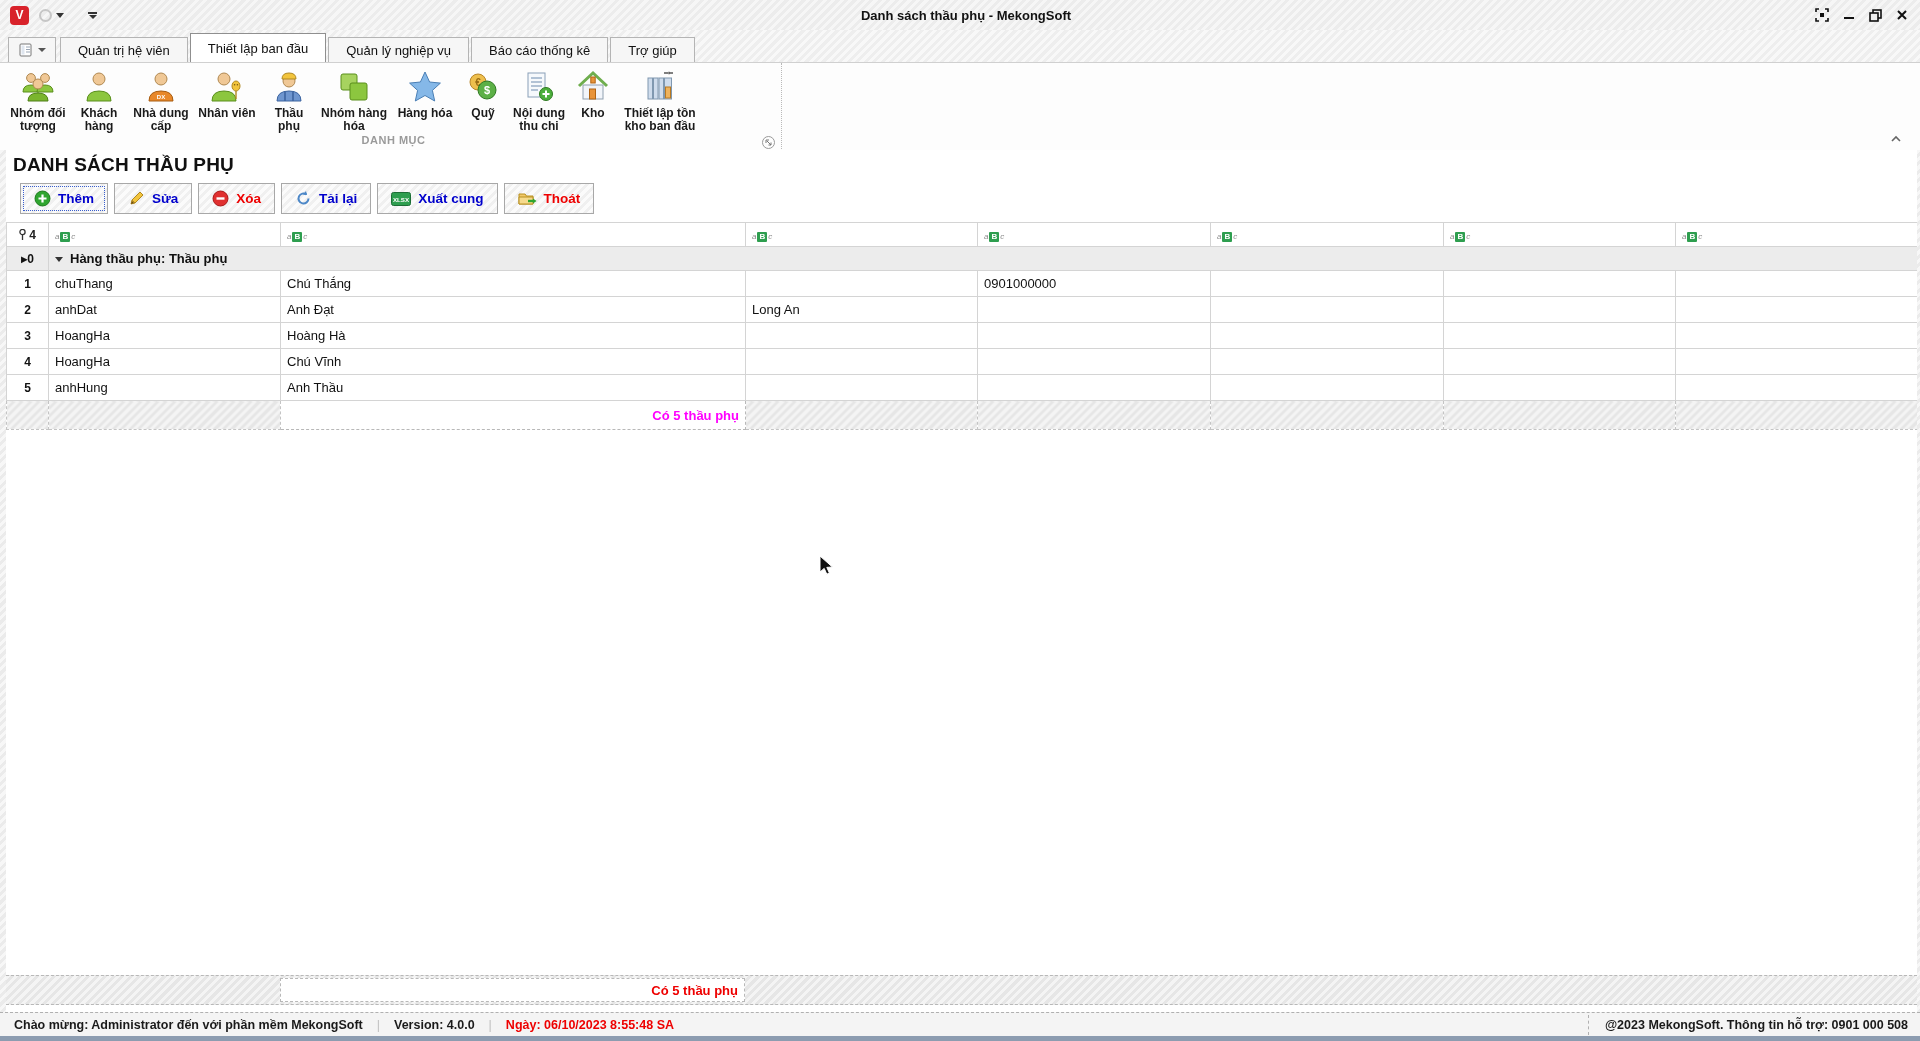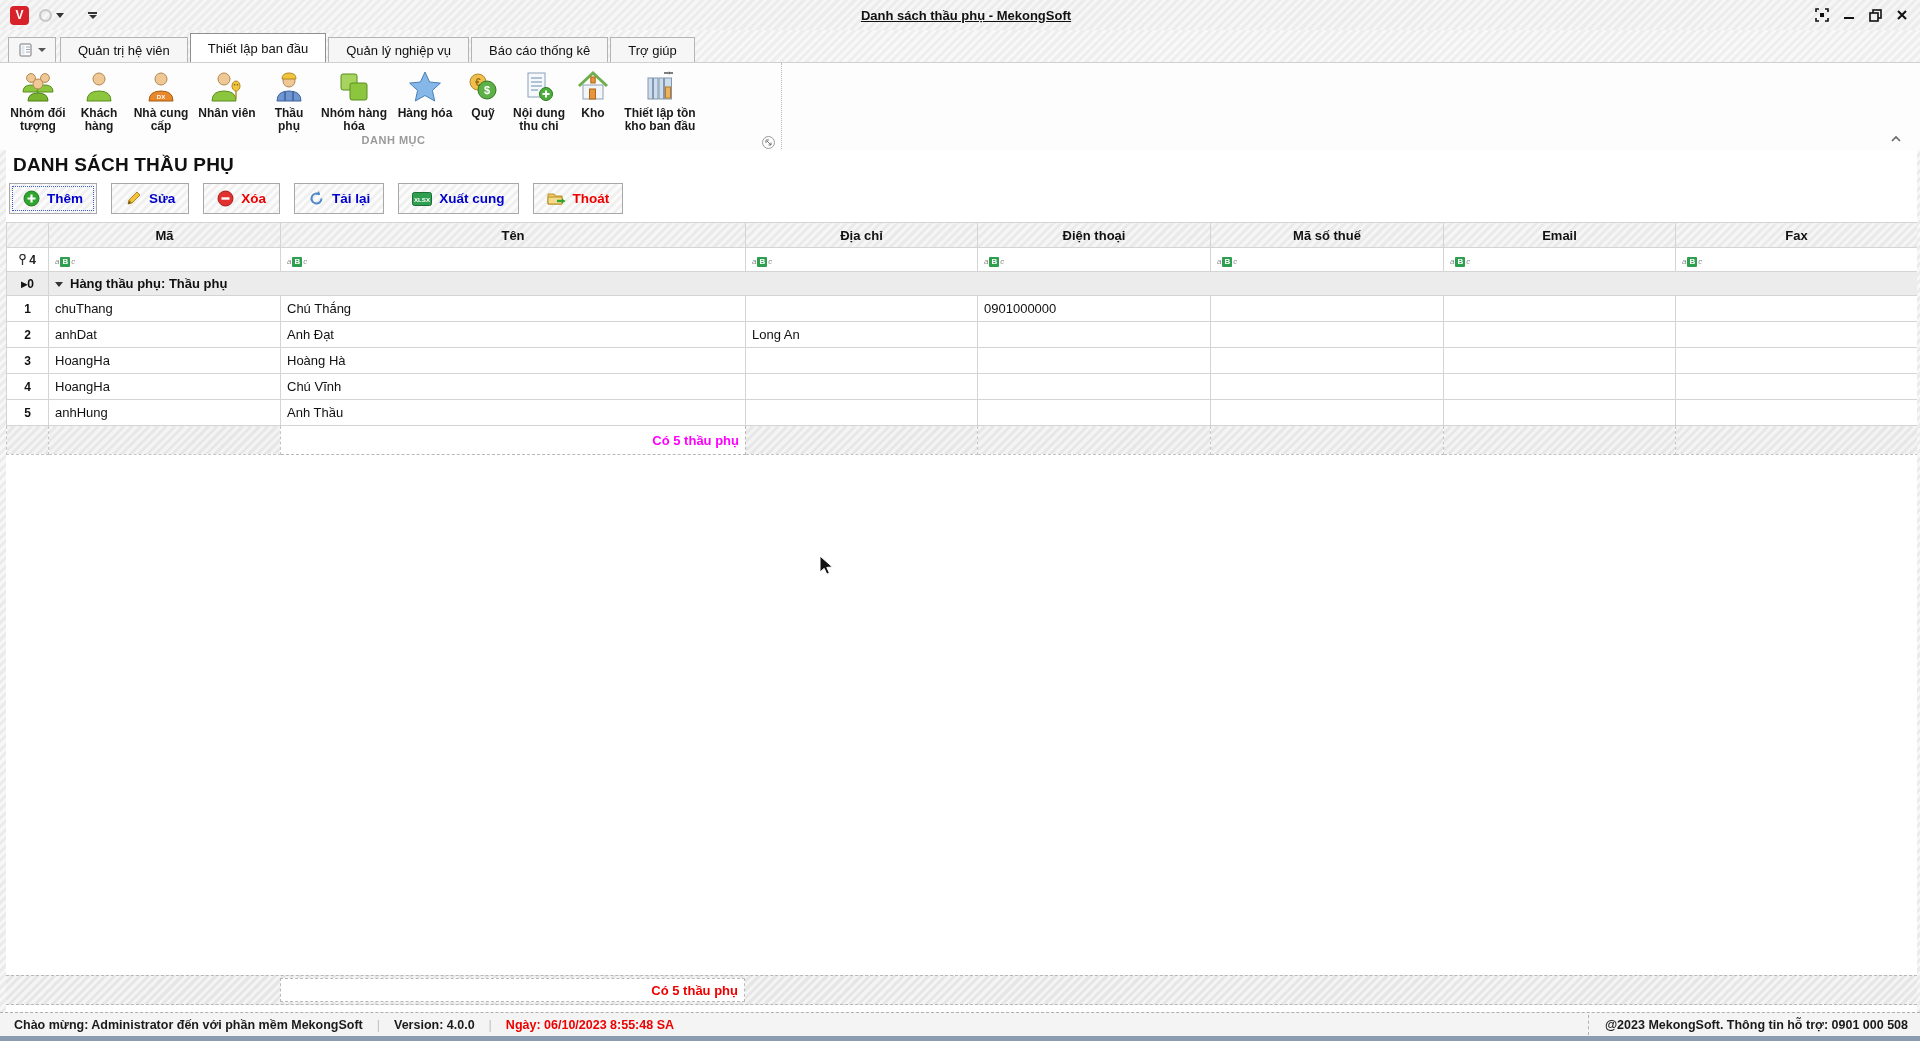--- a/index.html
+++ b/index.html
@@ -15,21 +15,21 @@
     background:repeating-linear-gradient(135deg,#f6f6f6 0 3px,#ececec 3px 6px);
     display:flex; align-items:center; }
   .qat { display:flex; align-items:center; gap:10px; padding-left:10px; }
   .logo { width:19px; height:19px; border-radius:4px; background:#d8222a; color:#fff;
     font-weight:bold; font-size:12px; display:flex; align-items:center; justify-content:center; }
   .qat-circle { width:13px; height:13px; border:2px solid #c6c6c6; border-radius:50%; }
   .caret { width:0; height:0; border-left:4px solid transparent; border-right:4px solid transparent;
     border-top:5px solid #333; display:inline-block; }
   .qat-more { display:flex; flex-direction:column; align-items:center; gap:1px; margin-left:14px; }
   .qat-more .bar { width:9px; height:2px; background:#333; }
-  .win-title { position:absolute; left:12px; right:0; text-align:center; font-weight:bold; font-size:13px; color:#111;text-decoration:underline; }
+  .win-title { position:absolute; left:12px; right:0; text-align:center; font-weight:bold; font-size:13px; color:#111; }
   .win-controls { margin-left:auto; display:flex; align-items:center; gap:14px; padding-right:12px; z-index:2; }
   .win-controls svg { display:block; }
 
   
   .menubar { height:32px; background:repeating-linear-gradient(135deg,#f8f8f8 0 3px,#eeeeee 3px 6px);
     display:flex; align-items:flex-end; padding-left:8px; }
   .apptab { width:48px; height:25px; background:#f6f6f6; border:1px solid #b4b4b4; border-bottom:none;
     display:flex; align-items:center; justify-content:center; gap:3px; margin-right:4px; }
   .menutab { height:25px; padding:0 17px; border:1px solid #b4b4b4; border-bottom:none; background:#f6f6f6;
     font-size:13px; display:flex; align-items:center; margin-right:2px; color:#111; }
@@ -58,21 +58,21 @@
   .doctab { height:25px; background:#fff; border:1px solid #8f8f8f; border-bottom:none; padding:0 10px;
     display:flex; align-items:center; gap:10px; font-size:12.5px; color:#222; }
   .doctab .x { font-weight:bold; font-size:11px; color:#222; }
   .doctabs-x { position:absolute; right:8px; top:6px; font-weight:bold; font-size:12px; color:#222; }
 
   
   .main { position:absolute; top:150px; bottom:29px; left:0; right:0; background:#fff; }
   .main .leftstrip  { position:absolute; left:0; top:0; bottom:0; width:6px; }
   .main .rightstrip { position:absolute; right:0; top:0; bottom:0; width:3px; }
   .page-title { font-size:19px; font-weight:bold; color:#111; padding:32px 0 0 13px; letter-spacing:0.2px; }
-  .btn-row { display:flex; gap:14px; padding:7px 0 0 9px; }
+  .btn-row { display:flex; gap:6px; padding:7px 0 0 20px; }
   .btn { height:31px; border:1px solid #a8a8a8; display:flex; align-items:center; gap:7px; padding:0 13px;
     background:repeating-linear-gradient(135deg,#fbfbfb 0 3px,#f0f0f0 3px 6px);
     font-size:13.5px; font-weight:bold; cursor:default; }
   .btn.focus { outline:1px dotted #3a5fcd; outline-offset:-4px; }
   .t-blue { color:#0000cc; } .t-red { color:#ee0000; }
 
   
   table.grid { border-collapse:collapse; table-layout:fixed; margin:8px 0 0 6px; width:1911px; font-size:13px; }
   table.grid td, table.grid th { border:1px solid #d4d4d4; padding:0 6px; overflow:hidden; white-space:nowrap; }
   th.hdr { height:25px; font-size:13px; font-weight:bold; color:#111; text-align:center;
@@ -197,21 +197,21 @@
       </div>
 
       <div class="ritem" style="width:66px">
         <span class="ric">
           <svg width="32" height="34" viewBox="0 0 32 34">
               <circle cx="16" cy="9" r="6" fill="#f0c896" stroke="#b08850"></circle>
               <path d="M4 31q0-10 12-10t12 10z" fill="#e8882a" stroke="#a85c10"></path>
               <text x="16" y="29" font-size="6" font-weight="bold" fill="#fff" text-anchor="middle" font-family="Liberation Sans, sans-serif">DX</text>
             </svg>
         </span>
-        <span class="rlb">Nhà cung cấp</span>
+        <span class="rlb">Nhà dung cấp</span>
       </div>
 
       <div class="ritem" style="width:66px">
         <span class="ric">
           <svg width="36" height="34" viewBox="0 0 36 34">
               <circle cx="15" cy="9" r="6" fill="#f0c896" stroke="#b08850"></circle>
               <path d="M3 31q0-10 12-10t12 10z" fill="#8cc63f" stroke="#5a8f1d"></path>
               <ellipse cx="27" cy="16" rx="4" ry="5" fill="#f2c43c" stroke="#b08820"></ellipse>
               <circle cx="25.6" cy="14.8" r="0.8" fill="#7a5a10"></circle>
               <circle cx="28.4" cy="14.8" r="0.8" fill="#7a5a10"></circle>
@@ -386,30 +386,20 @@
       <col style="width:42px">
         <col style="width:232px">
         <col style="width:465px">
         <col style="width:232px">
       <col style="width:233px">
         <col style="width:233px">
         <col style="width:232px">
         <col style="width:242px">
     </colgroup>
     <tbody>
-        <tr>
-      <th class="hdr"></th>
-      <th class="hdr">Mã</th>
-      <th class="hdr">Tên</th>
-      <th class="hdr">Địa chỉ</th>
-      <th class="hdr">Điện thoại</th>
-      <th class="hdr">Mã số thuế</th>
-      <th class="hdr">Email</th>
-      <th class="hdr">Fax</th>
-    </tr>
     <tr class="filter">
       <td class="ind">
         <svg width="7" height="12" viewBox="0 0 7 12" style="vertical-align:-2px">
               <circle cx="3.5" cy="3" r="2.6" fill="none" stroke="#333" stroke-width="1.3"></circle>
               <path d="M3.5 5.6V11" stroke="#333" stroke-width="1.3"></path>
             </svg>
         <span>4</span>
       </td>
       <td><span class="abc">
               <i>a</i>

